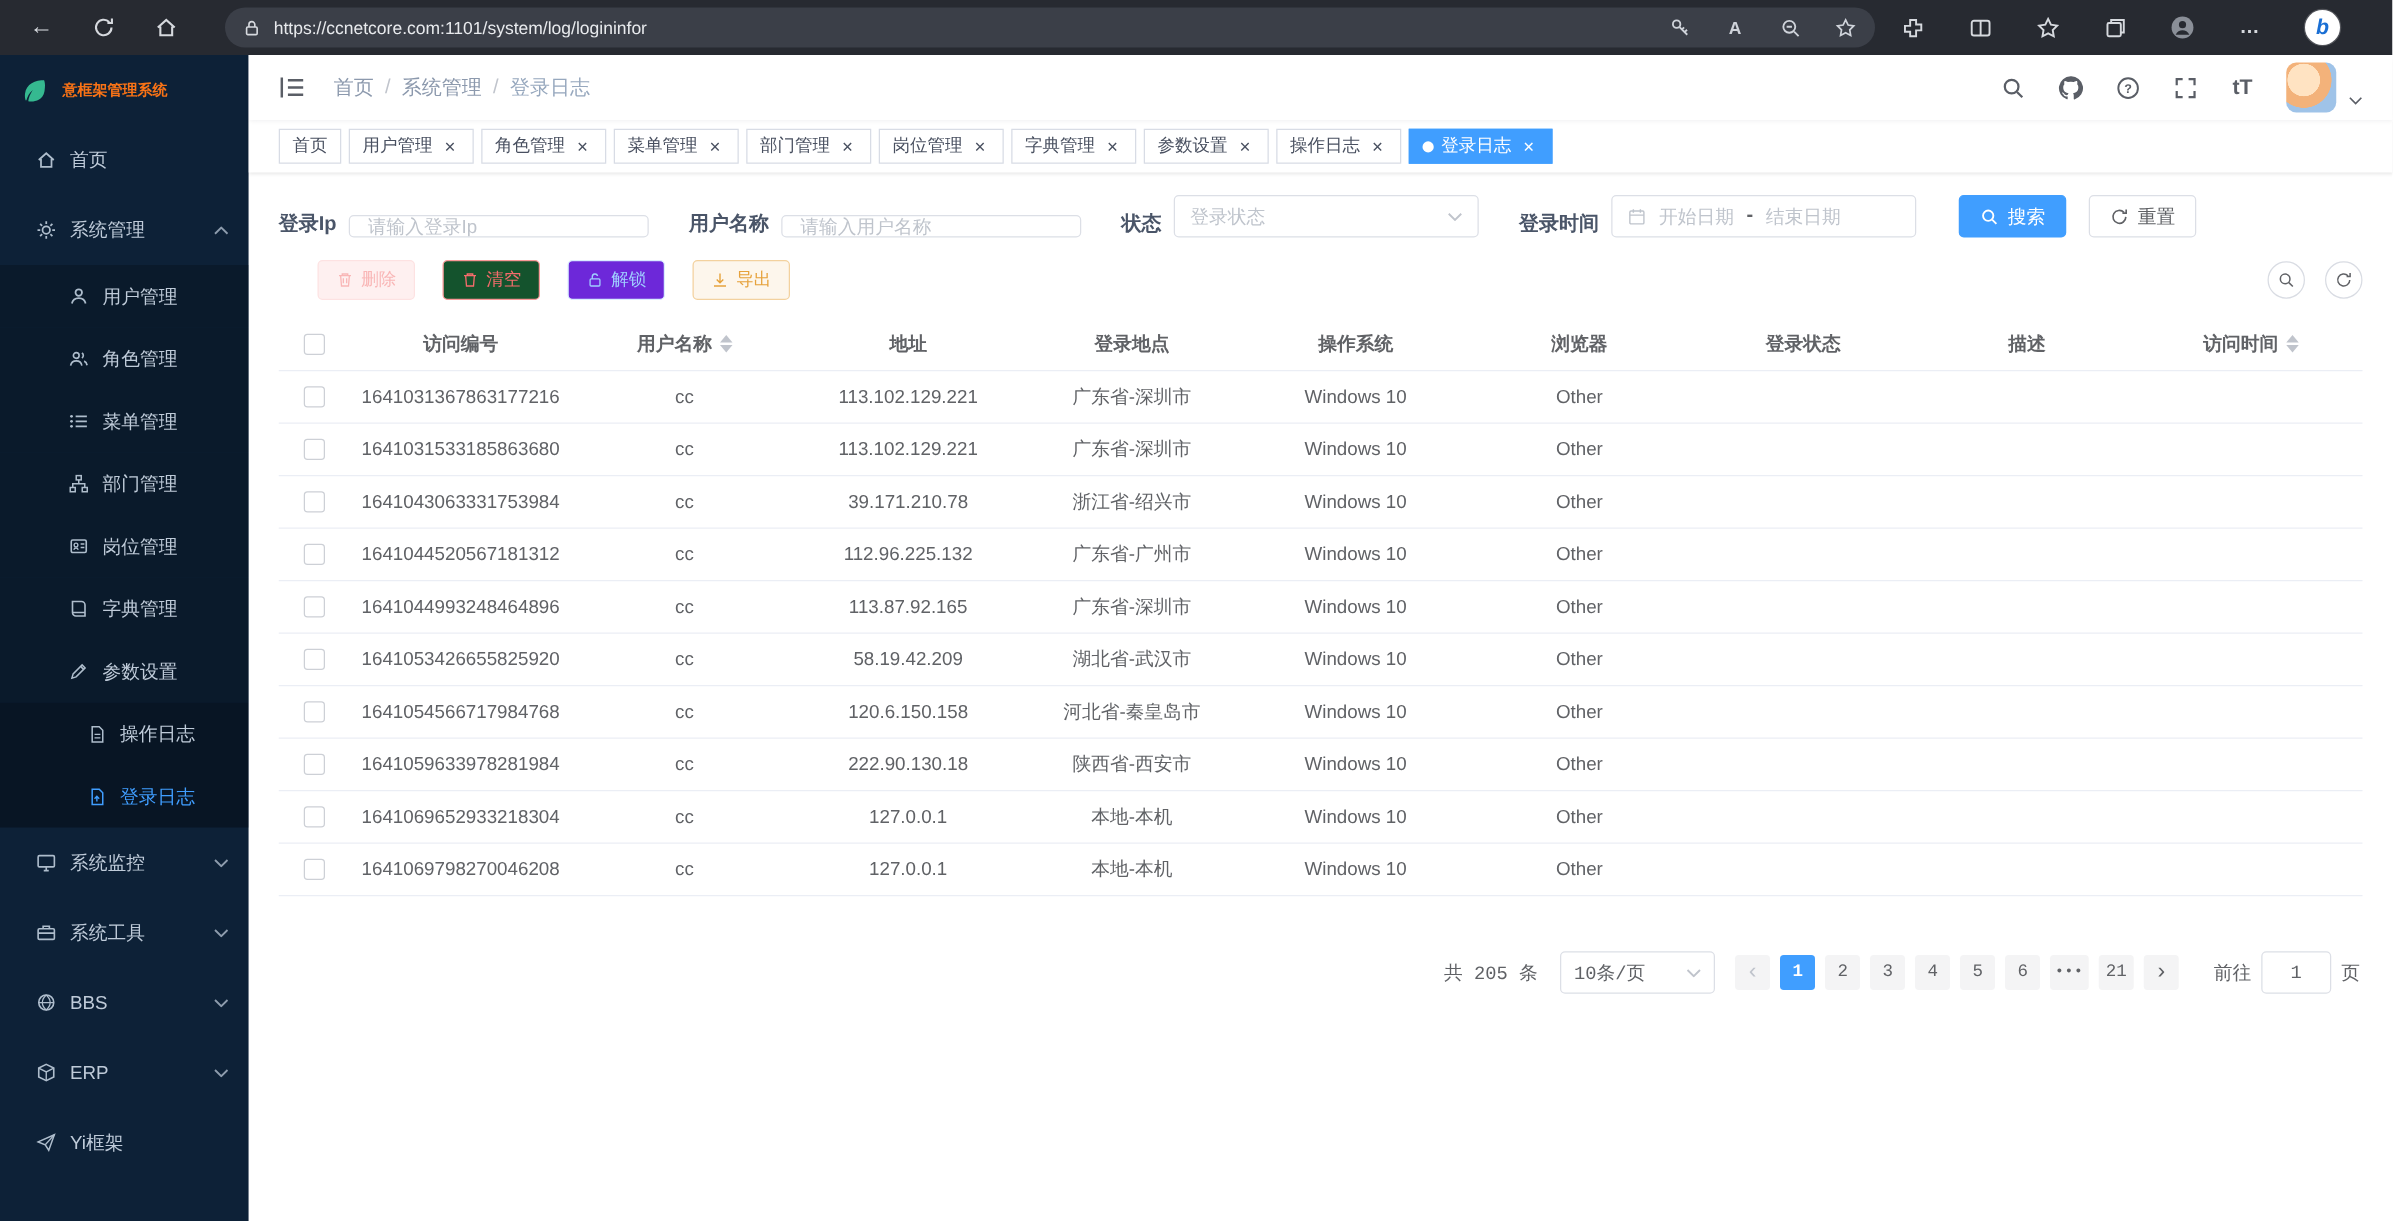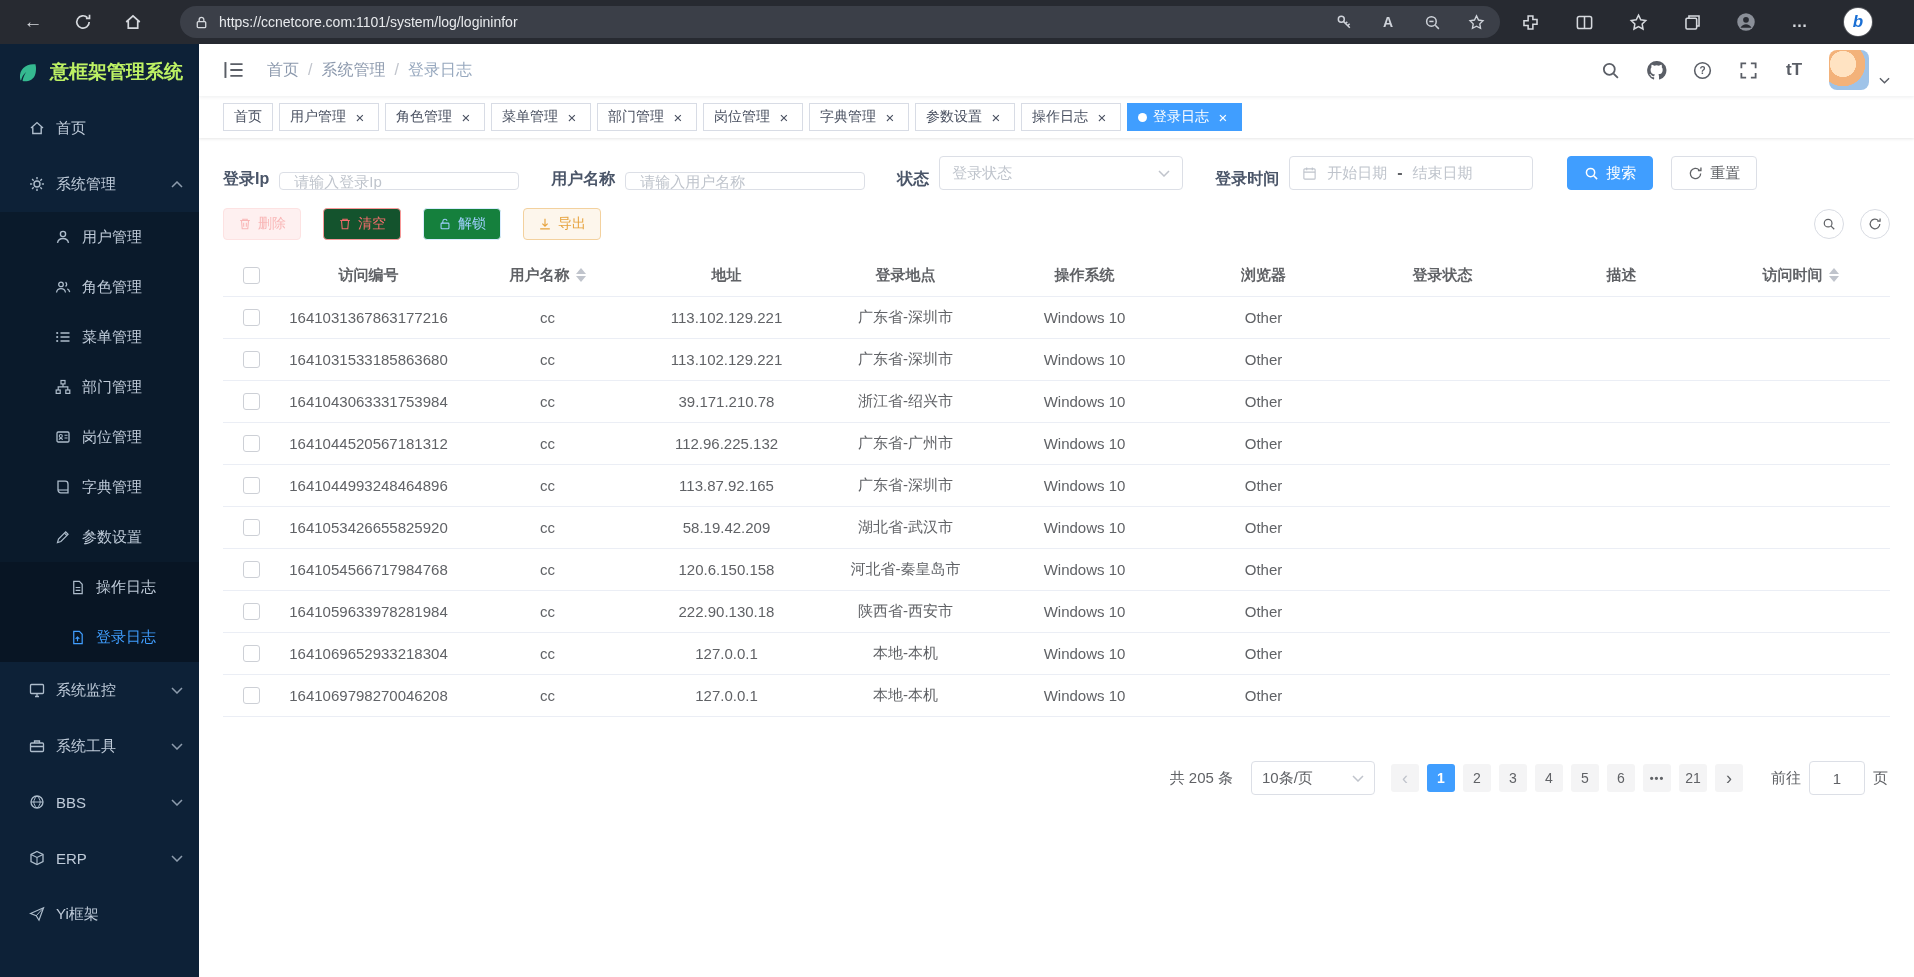--- a/index.html
+++ b/index.html
@@ -19,21 +19,21 @@
   .browser-right { margin-left:20px; display:flex; align-items:center; gap:34px; color:#d6d9de; }
   .browser-right .pi { width:20px; height:20px; display:flex; align-items:center; justify-content:center; cursor:pointer; font-size:16px; }
   .read-aloud { font-size:14px; font-weight:600; }
   .more-dots { font-size:18px; font-weight:700; letter-spacing:1px; }
   .bing-circle { width:28px; height:28px; border-radius:50%; background:#fff; color:#1a6fd4; font-weight:700; font-size:17px; font-style:italic; display:flex; align-items:center; justify-content:center; box-shadow:0 0 0 1px rgba(255,255,255,.2); cursor:pointer; }
 
   
   .app { flex:1; display:flex; min-height:0; }
   .sidebar { flex:0 0 199px; background:#0d2137; color:#bfcbd9; display:flex; flex-direction:column; overflow:hidden; }
   .logo-row { height:56px; display:flex; align-items:center; gap:10px; padding:0 16px; flex:0 0 56px; }
-  .logo-title { color:#bef264; font-size:19px; font-weight:700; white-space:nowrap; }
+  .logo-title { color:#f97316; font-size:12px; font-weight:700; white-space:nowrap; }
   .menu { flex:1; overflow:hidden; font-size:15px; }
   .mi { display:flex; align-items:center; gap:10px; cursor:pointer; white-space:nowrap; }
   .mi .ico { width:18px; height:18px; display:flex; align-items:center; justify-content:center; color:#aebdcc; flex:0 0 18px; }
   .mi .caret { margin-left:auto; margin-right:16px; color:#8d9cad; }
   .lv1 { height:56px; padding-left:28px; }
   .lv2 { height:50px; padding-left:54px; background:#0a1a2b; }
   .lv3 { height:50px; padding-left:68px; background:#081524; }
   .mi.active { color:#409eff; }
   .mi.active .ico { color:#409eff; }
 
@@ -68,43 +68,43 @@
   .f-label.gap { margin-left:22px; }
   .f-input { width:240px; height:18px; border:1px solid #dcdfe6; border-radius:4px; padding:0 14px; font-size:15px; color:#606266; font-family:inherit; outline:none; }
   ::placeholder { color:#bfc4cc; }
   .f-select { width:244px; height:34px; border:1px solid #dcdfe6; border-radius:4px; display:flex; align-items:center; justify-content:space-between; padding:0 12px; cursor:pointer; }
   .ph { color:#bfc4cc; font-size:15px; }
   .f-dates { width:244px; height:34px; border:1px solid #dcdfe6; border-radius:4px; display:flex; align-items:center; gap:10px; padding:0 12px; cursor:pointer; color:#bfc4cc; }
   .f-dates .dash { color:#606266; font-weight:700; }
   .btn-search { margin-left:24px; height:34px; padding:0 16px; background:#409eff; border:1px solid #409eff; color:#fff; border-radius:4px; font-size:15px; display:inline-flex; align-items:center; gap:7px; cursor:pointer; font-family:inherit; }
   .btn-reset { margin-left:8px; height:34px; padding:0 16px; background:#fff; border:1px solid #dcdfe6; color:#606266; border-radius:4px; font-size:15px; display:inline-flex; align-items:center; gap:7px; cursor:pointer; font-family:inherit; }
 
-  .toolbar { display:flex; align-items:center; gap:22px; padding:2px 0 14px; }
+  .toolbar { display:flex; align-items:center; gap:22px; padding:2px 0 14px;margin-left:31px; }
   .btn { height:32px; padding:0 14px; border-radius:4px; font-size:14px; display:inline-flex; align-items:center; gap:6px; border:1px solid transparent; cursor:pointer; font-family:inherit; }
   .btn-danger-dis { background:#fef0f0; border-color:#fde2e2; color:#f9b6b6; cursor:not-allowed; }
   .btn-danger { background:#14532d; border-color:#f89898; color:#f56c6c; }
-  .btn-primary-dis { background:#15803d; border-color:#d9ecff; color:#a0cfff; cursor:not-allowed; }
+  .btn-primary-dis { background:#6d28d9; border-color:#d9ecff; color:#a0cfff; cursor:not-allowed; }
   .btn-warning { background:#fdf6ec; border-color:#f3d19e; color:#e6a23c; }
   .toolbar-right { margin-left:auto; display:flex; align-items:center; gap:16px; }
   .circle-btn { width:30px; height:30px; border-radius:50%; border:1px solid #d9dce3; background:#fff; color:#606266; display:flex; align-items:center; justify-content:center; cursor:pointer; }
 
   
   .tbl { width:100%; }
   .tr { display:grid; grid-template-columns:56px repeat(9,1fr); border-bottom:1px solid #ebeef5; align-items:center; }
   .thead { font-weight:700; color:#333; }
   .thead .td { height:42px; font-size:15px; font-weight:700; }
   .td { height:41px; display:flex; align-items:center; justify-content:center; font-size:15px; color:#606266; overflow:hidden; white-space:nowrap; }
   .checkbox { width:17px; height:17px; border:1.4px solid #cdd0d6; border-radius:3px; background:#fff; cursor:pointer; }
   .sort { display:inline-flex; flex-direction:column; gap:2px; margin-left:6px; }
   .sort i { width:0; height:0; border-left:5px solid transparent; border-right:5px solid transparent; }
   .su { border-bottom:6px solid #c0c4cc; }
   .sd { border-top:6px solid #c0c4cc; }
 
   
-  .pagination { display:flex; align-items:center; justify-content:flex-end; gap:8px; padding:44px 2px 0; font-size:15px; color:#606266; }
+  .pagination { display:flex; align-items:center; justify-content:flex-end; gap:8px; padding:44px 2px 0; font-size:15px; color:#606266;font-family:Liberation Mono, monospace; }
   .pg-total { margin-right:10px; }
   .pg-size { width:124px; height:34px; border:1px solid #dcdfe6; border-radius:4px; display:flex; align-items:center; justify-content:space-between; padding:0 10px; color:#606266; cursor:pointer; margin-right:8px; }
   .pg-btn { min-width:28px; height:28px; padding:0 4px; background:#f4f4f5; border:none; border-radius:3px; color:#606266; font-size:14px; display:flex; align-items:center; justify-content:center; cursor:pointer; font-family:inherit; }
   .pg-btn.disabled { color:#c0c4cc; cursor:not-allowed; }
   .pg-btn.active { background:#409eff; color:#fff; font-weight:700; }
   .pg-arrow { font-size:18px; }
   .pg-dots { font-size:11px; letter-spacing:1px; font-weight:700; }
   .pg-pages { display:flex; gap:8px; }
   .pg-goto { margin-left:20px; }
   .pg-input { width:56px; height:34px; border:1px solid #dcdfe6; border-radius:4px; text-align:center; font-size:15px; color:#606266; outline:none; font-family:inherit; }

